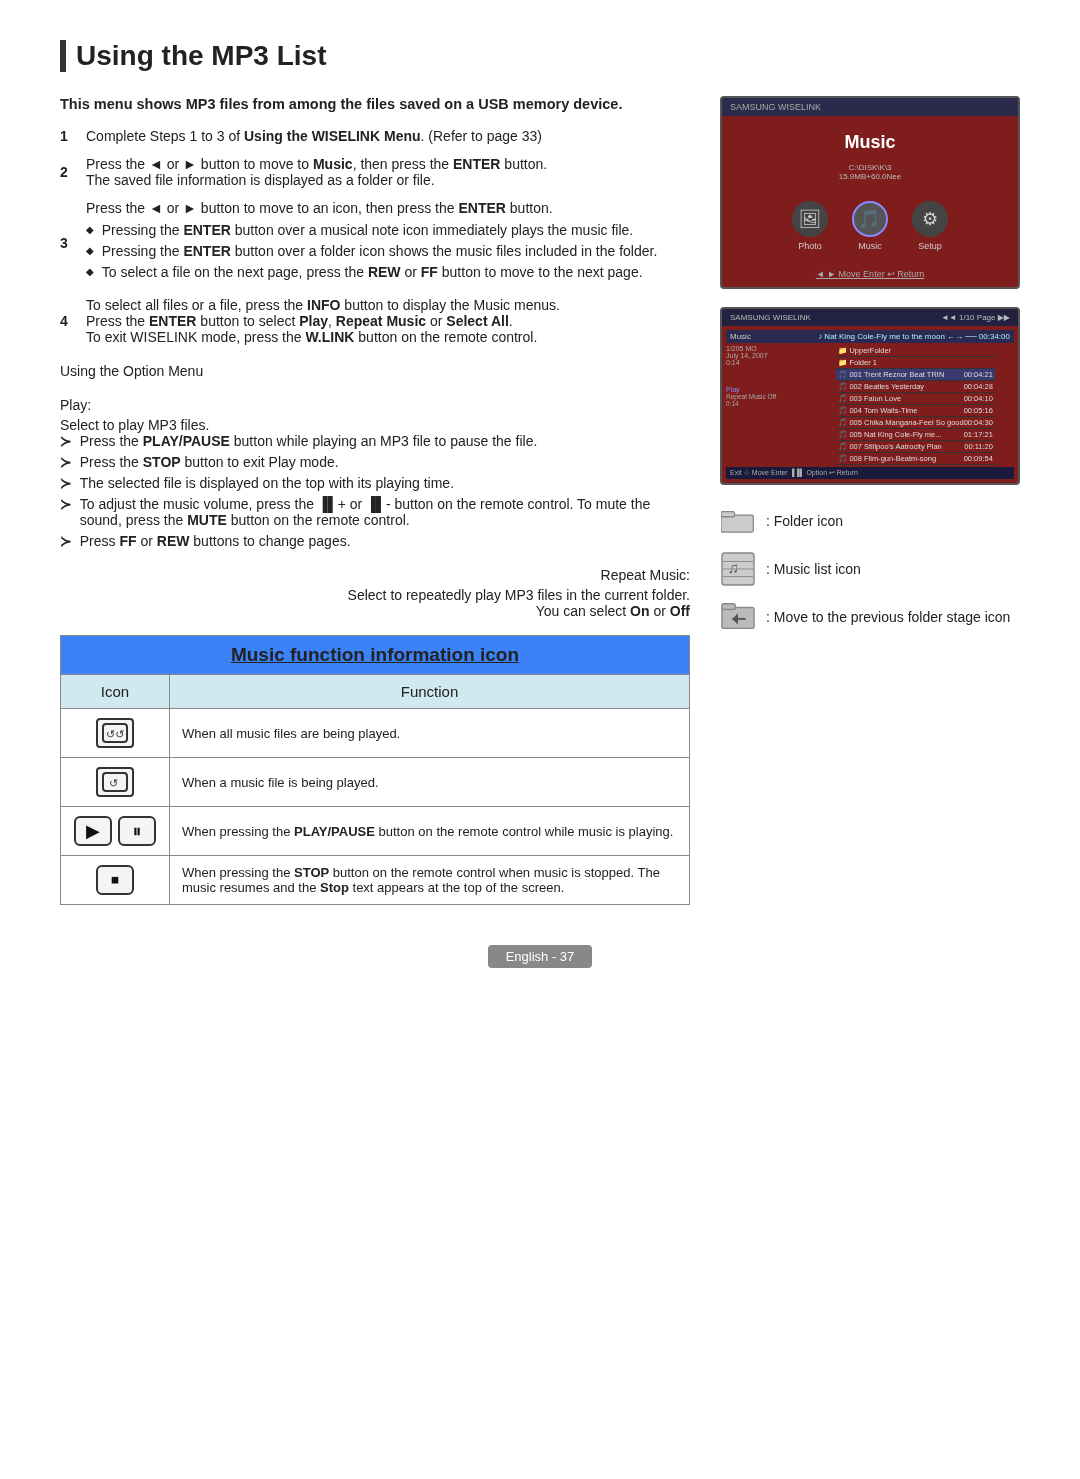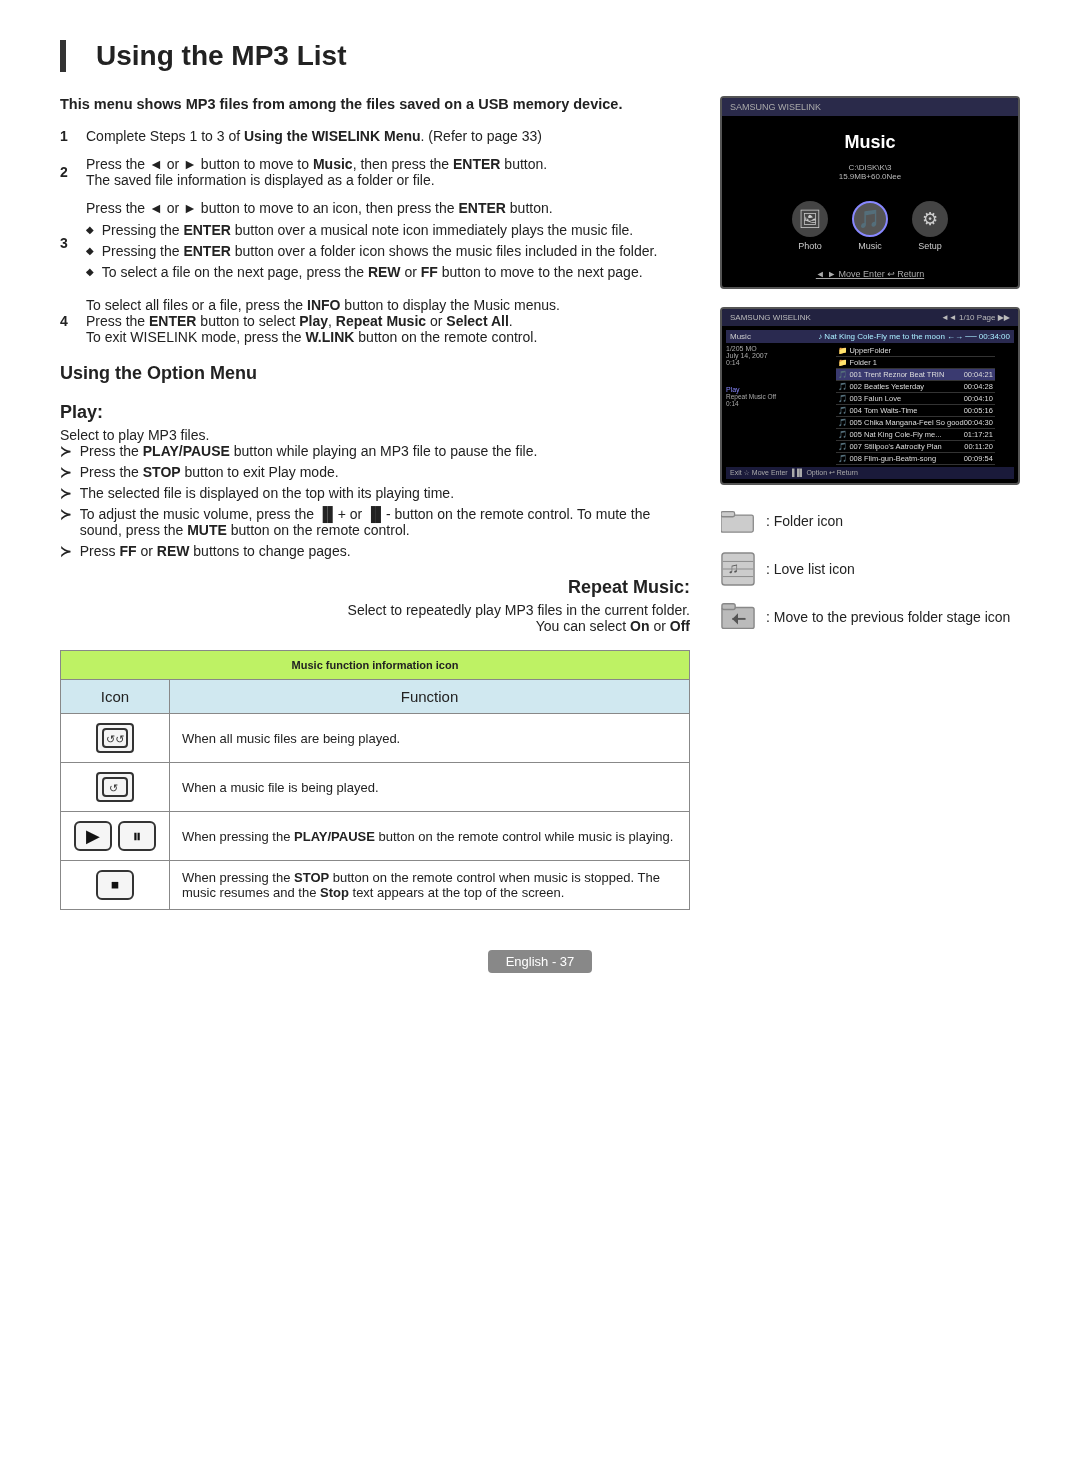--- a/index.html
+++ b/index.html
@@ -10,21 +10,21 @@
       background: #fff;
       width: 1080px;
       min-height: 1479px;
       padding: 40px 60px;
     }
 
     .page-title {
       font-size: 28px;
       font-weight: bold;
       border-left: 6px solid #333;
-      padding-left: 30px;
+      padding-left: 10px;
       margin-bottom: 24px;
     }
 
     .intro-bold {
       font-weight: bold;
       margin-bottom: 16px;
       font-size: 14.5px;
     }
 
     .main-layout {
@@ -80,44 +80,44 @@
     }
 
     .bullet-list li::before {
       content: "◆";
       font-size: 10px;
       margin-top: 2px;
       flex-shrink: 0;
     }
 
     .section-header {
-      font-weight: bold;
+      font-weight: normal;
       margin: 18px 0 4px 0;
-      font-size: 18px;
+      font-size: 14px;
     }
 
     .arrow-note {
       display: flex;
       gap: 8px;
       margin-bottom: 5px;
       align-items: flex-start;
     }
 
     .arrow-note::before {
       content: "≻";
       font-size: 14px;
       font-weight: bold;
       flex-shrink: 0;
     }
 
     
     .tv-screen {
       border: 2px solid #555;
       border-radius: 4px;
-      background: #000000;
+      background: #7f1d1d;
       color: #fff;
       margin-bottom: 18px;
       font-size: 10px;
       overflow: hidden;
     }
 
     .tv-header {
       background: #2a2a4a;
       padding: 4px 8px;
       font-size: 9px;
@@ -299,24 +299,25 @@
       font-size: 15px;
       text-align: center;
     }
 
     .info-table .col-icon {
       text-align: center;
       width: 100px;
     }
 
     .info-table .span-header {
-      background: #bef264;
+      background: #3b82f6;
       font-weight: bold;
-      font-size: 11px;
+      font-size: 19px;
       text-align: center;
+      text-decoration: underline;
     }
 
     .function-icon-box {
       display: inline-flex;
       align-items: center;
       justify-content: center;
       border: 2px solid #333;
       border-radius: 6px;
       width: 38px;
       height: 30px;
@@ -618,21 +619,21 @@
       <div class="icon-legend-row">
         <div class="legend-icon">
           <svg class="music-list-icon-svg" viewBox="0 0 36 36" xmlns="http://www.w3.org/2000/svg">
             <rect x="1" y="1" width="34" height="34" rx="3" fill="#ccc" stroke="#888" stroke-width="1.5"></rect>
             <text x="7" y="22" font-size="16" fill="#555">♫</text>
             <line x1="2" y1="10" x2="34" y2="10" stroke="#888" stroke-width="1"></line>
             <line x1="2" y1="18" x2="34" y2="18" stroke="#888" stroke-width="1"></line>
             <line x1="2" y1="26" x2="34" y2="26" stroke="#888" stroke-width="1"></line>
           </svg>
         </div>
-        <span>: Love list icon</span>
+        <span>: Music list icon</span>
       </div>
       <div class="icon-legend-row">
         <div class="legend-icon">
           <svg class="prev-folder-icon-svg" viewBox="0 0 36 36" xmlns="http://www.w3.org/2000/svg">
             <rect x="1" y="8" width="34" height="22" rx="2" fill="#bbb" stroke="#888" stroke-width="1.5"></rect>
             <rect x="1" y="4" width="14" height="6" rx="2" fill="#bbb" stroke="#888" stroke-width="1.5"></rect>
             <polygon points="18,14 12,20 18,26" fill="#555"></polygon>
             <line x1="12" y1="20" x2="26" y2="20" stroke="#555" stroke-width="2"></line>
           </svg>
         </div>

